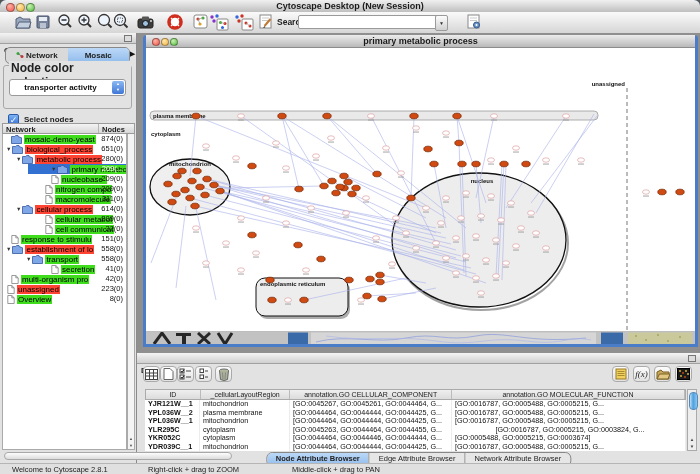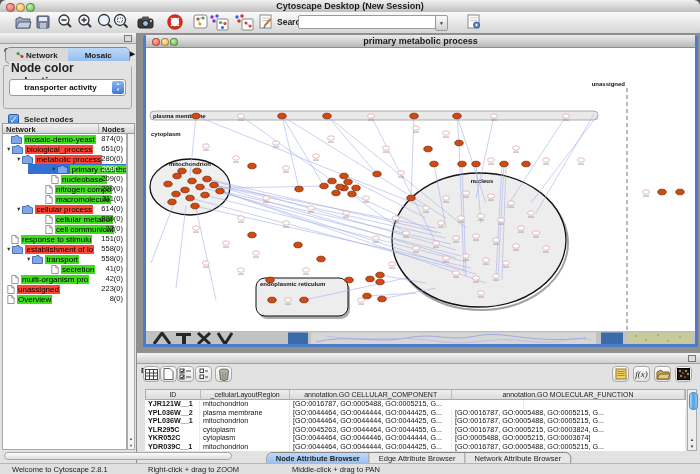--- a/index.html
+++ b/index.html
@@ -808,39 +808,40 @@
       <div class="dth">
           <div style="width: 55px;">ID</div>
           <div style="width: 90px;">_cellularLayoutRegion</div>
           <div style="width: 162px;">annotation.GO CELLULAR_COMPONENT</div>
           <div style="width: 234px;">annotation.GO MOLECULAR_FUNCTION</div>
         </div>
       <div>
           <div class="dtr">
             <div style="width: 55px;">YJR121W__1</div>
             <div style="width: 90px;">mitochondrion</div>
+            <div style="width: 162px;">[GO:0045267, GO:0045261, GO:0044464, G...</div>
             <div style="width: 234px;">[GO:0016787, GO:0005488, GO:0005215, G...</div>
           </div>
           <div class="dtr">
             <div style="width: 55px;">YPL036W__2</div>
             <div style="width: 90px;">plasma membrane</div>
             <div style="width: 162px;">[GO:0044464, GO:0044444, GO:0044425, G...</div>
             <div style="width: 234px;">[GO:0016787, GO:0005488, GO:0005215, G...</div>
           </div>
           <div class="dtr">
             <div style="width: 55px;">YPL036W__1</div>
             <div style="width: 90px;">mitochondrion</div>
             <div style="width: 162px;">[GO:0044464, GO:0044444, GO:0044425, G...</div>
             <div style="width: 234px;">[GO:0016787, GO:0005488, GO:0005215, G...</div>
           </div>
           <div class="dtr">
             <div style="width: 55px;">YLR295C</div>
             <div style="width: 90px;">cytoplasm</div>
             <div style="width: 162px;">[GO:0045263, GO:0044464, GO:0044455, G...</div>
-            <div style="width: 234px;">[GO:0016787, GO:0005215, GO:0003824, G...</div>
+            <div style="width: 234px; text-align: center;">[GO:0016787, GO:0005215, GO:0003824, G...</div>
           </div>
           <div class="dtr">
             <div style="width: 55px;">YKR052C</div>
             <div style="width: 90px;">cytoplasm</div>
             <div style="width: 162px;">[GO:0044464, GO:0044446, GO:0044444, G...</div>
             <div style="width: 234px;">[GO:0005488, GO:0005215, GO:0003674]</div>
           </div>
           <div class="dtr">
             <div style="width: 55px;">YDR039C__1</div>
             <div style="width: 90px;">mitochondrion</div>

